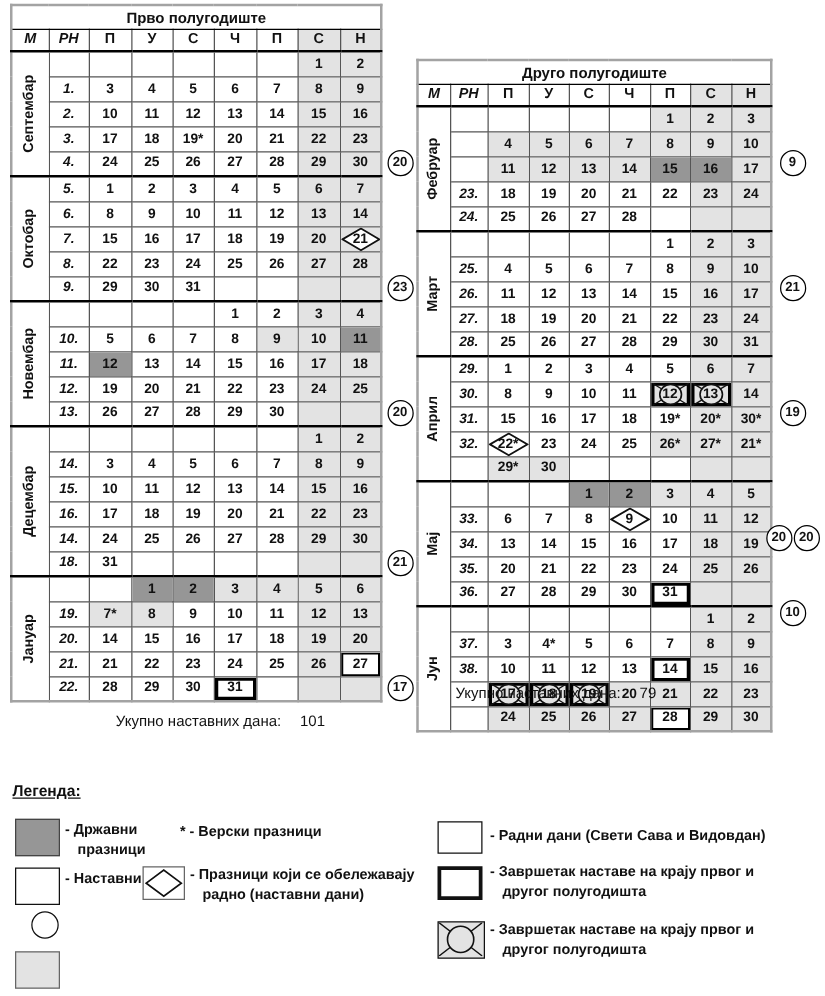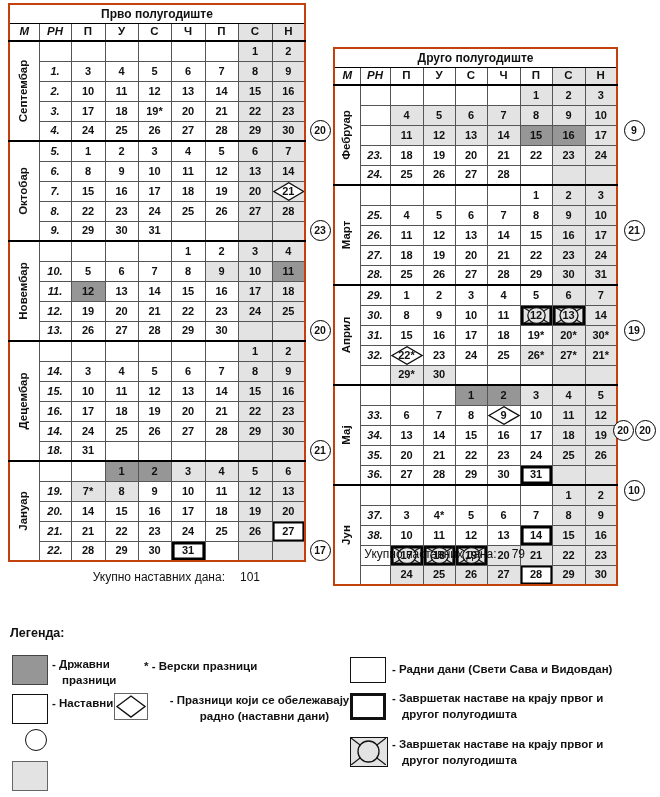--- a/index.html
+++ b/index.html
@@ -1,19 +1,19 @@
 <!DOCTYPE html>
 <html><head>
 <meta charset="utf-8">
 <style>
   html,body{margin:0;padding:0;background:#fff;}
   .page{position:relative;width:660px;height:797px;background:#fff;
         font-family:"Liberation Sans","DejaVu Sans",sans-serif;color:#111;overflow:hidden;}
   .cal-wrap{position:absolute;}
-  table.cal{border-collapse:collapse;table-layout:fixed;border:2px solid #c2410c;}
+  table.cal{border-collapse:collapse;table-layout:fixed;border:2px solid #a3a3a3;}
   table.cal td{box-sizing:border-box;border:1px solid #555;padding:0;text-align:center;
                vertical-align:middle;font-weight:700;font-size:11px;line-height:1;}
   tr.title-row td{height:19px;font-size:12px;border-bottom:1.5px solid #000;background:#fff;}
   tr.head-row td{height:18px;font-size:11.5px;border-bottom:1.5px solid #000;border-top:1.5px solid #000;}
   tr.head-row td.it{font-style:italic;}
   tr.r{height:20px;}
   td.c-g{background:#e3e3e3;}
   td.c-d{background:#969696;}
   td.month{position:relative;background:#fff;border-right:1px solid #000;}
   td.month span{position:absolute;left:50%;top:50%;transform:translate(-50%,-50%) rotate(-90deg);
@@ -692,36 +692,36 @@
 
   <div class="total-line" style="left:8px;top:570px;width:252px;">
     <span>Укупно наставних дана:</span>
     <span>101</span>
   </div>
   <div class="total-line" style="left:300px;top:547px;width:225px;">
     <span>Укупно наставних дана:</span>
     <span>79</span>
   </div>
 
-  <div class="lg-head" style="left:10px;top:626px;">Легенда:</div>
+  <div class="lg-head" style="left:10px;top:626px;text-decoration:underline;">Легенда:</div>
 
   <div class="lg-sw sw-dark" style="left:12px;top:655px;width:36px;height:30px;"></div>
   <div class="lg-label" style="left:144px;top:659px;width:170px;">* - Верски празници</div>
 
   <div class="lg-label" style="left:52px;top:657px;width:92px;">- Државни празници</div>
 
   <div class="lg-sw sw-white" style="left:12px;top:694px;width:36px;height:30px;"></div>
   <div class="lg-label" style="left:52px;top:696px;width:92px;">- Наставни дани</div>
 
   <div class="lg-sw sw-dia" style="left:114px;top:693px;width:34px;height:27px;">
     <svg width="32" height="25">
       <polygon points="2,12.5 16,2 30,12.5 16,23" fill="#fff" stroke="#111" stroke-width="1.4"></polygon>
     </svg>
   </div>
-  <div class="lg-label" style="left:152px;top:693px;width:205px;text-align:center;">- Празници који се обележавају радно (наставни дани)</div>
+  <div class="lg-label" style="left:152px;top:693px;width:205px;">- Празници који се обележавају радно (наставни дани)</div>
 
   <div class="lg-sw sw-circle" style="left:25px;top:729px;width:22px;height:22px;"></div>
 
   <div class="lg-sw sw-gray" style="left:12px;top:761px;width:36px;height:30px;"></div>
 
   <div class="lg-sw sw-thin" style="left:350px;top:657px;width:36px;height:26px;"></div>
   <div class="lg-label" style="left:392px;top:662px;width:260px;">- Радни дани (Свети Сава и Видовдан)</div>
 
   <div class="lg-sw sw-thick" style="left:350px;top:693px;width:36px;height:27px;"></div>
   <div class="lg-label" style="left:392px;top:691px;width:215px;">- Завршетак наставе на крају првог и другог полугодишта</div>

